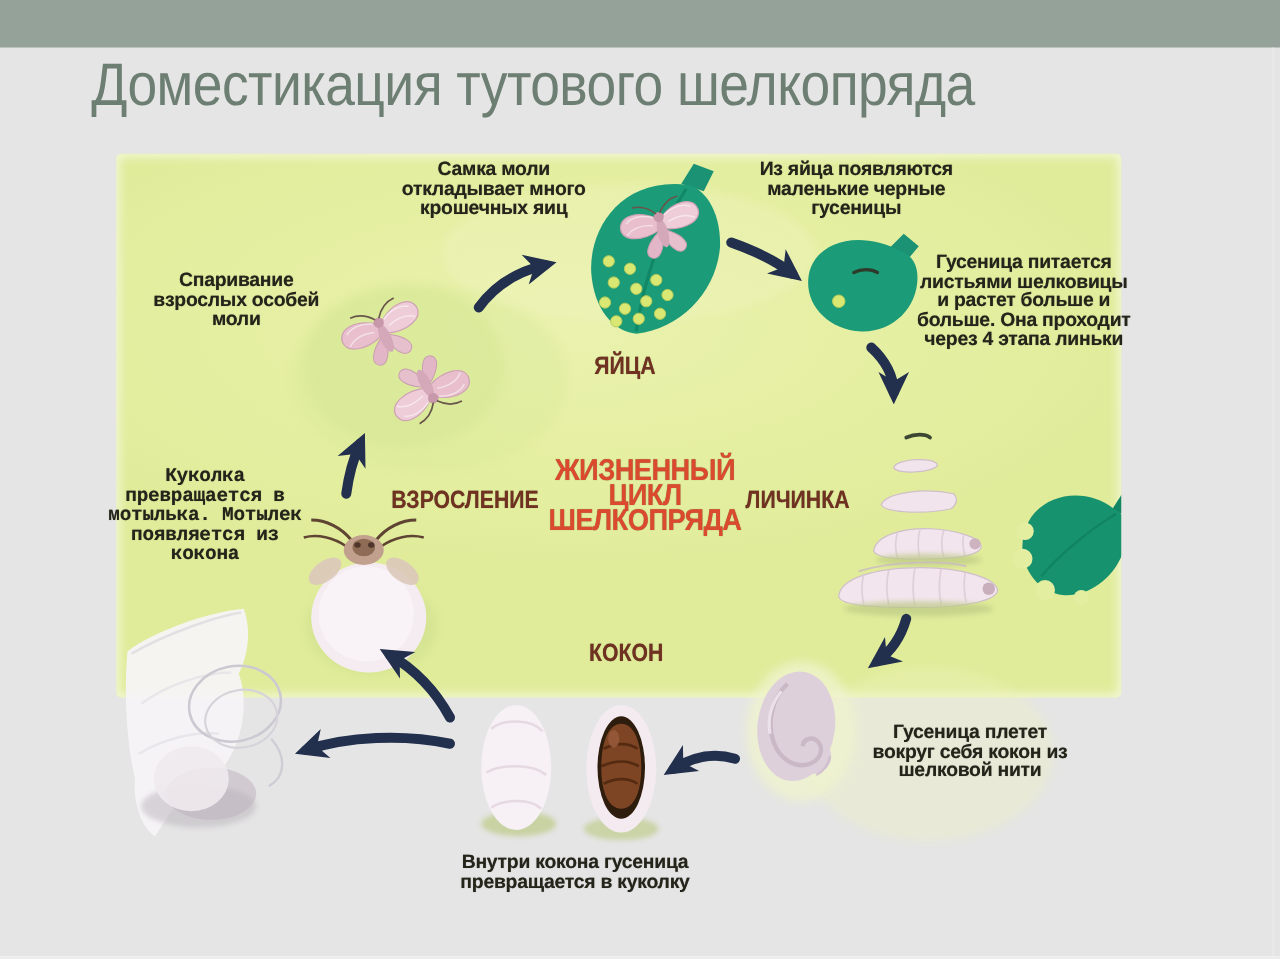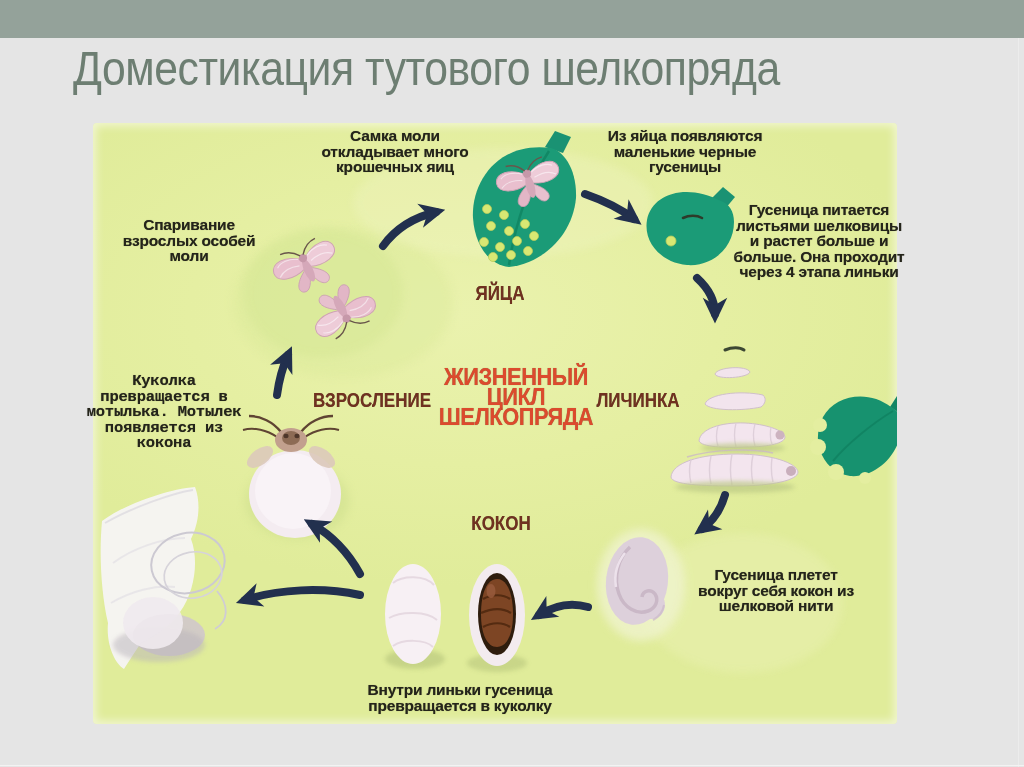--- a/index.html
+++ b/index.html
@@ -4,21 +4,21 @@
 <title>Slide</title>
 <style>
   html,body{margin:0;padding:0;}
   body{width:1024px;height:767px;overflow:hidden;background:#ffffff;
        font-family:"Liberation Sans","DejaVu Sans",sans-serif;}
   .slide{position:relative;width:1024px;height:767px;background:#e5e5e5;}
   .topbar{position:absolute;left:0;top:0;width:1024px;height:38px;background:#94a29a;}
   .title{position:absolute;left:73px;top:41px;margin:0;font-size:48px;font-weight:400;
          color:#6d7e72;letter-spacing:-0.5px;white-space:nowrap;
          transform:scaleX(0.89);transform-origin:0 0;}
-  .diagram{position:absolute;left:93px;top:123px;width:804px;height:601px;
+  .diagram{position:absolute;left:93px;top:123px;width:804px;height:435px;
            background:radial-gradient(ellipse 60% 45% at 45% 32%, #eaf2ae 0%, #e5efa2 55%, #e0ec9a 100%);border-radius:4px;
            box-shadow:inset 0 0 8px 3px rgba(255,255,255,0.55);}
   .edge-right{position:absolute;left:1018px;top:38px;width:1px;height:729px;background:#ececec;}
   .edge-bottom{position:absolute;left:0;top:765px;width:1024px;height:1px;background:#f3f3f3;}
   .diagram svg{position:absolute;left:0;top:0;filter:blur(0.4px);}
   .diagram .note,.diagram .stage,.diagram .cycle-title{text-shadow:0 0 0.7px rgba(35,35,26,0.55);}
   .note{position:absolute;white-space:pre-line;text-align:center;font-weight:bold;
         font-size:15.5px;line-height:15.5px;color:#24241a;transform:translateX(-50%);
         letter-spacing:-0.2px;width:max-content;}
   .stage{position:absolute;white-space:nowrap;font-weight:bold;font-size:20px;
@@ -212,24 +212,24 @@
 больше. Она проходит
 через 4 этапа линьки</div>
     <div class="note" style="left:96px;top:94px;">Спаривание
 взрослых особей
 моли</div>
     <div class="note" style="left:71px;top:251px;font-family:Liberation Mono, monospace;">Куколка
 превращается в
 мотылька. Мотылек
 появляется из
 кокона</div>
-    <div class="note" style="left:683px;top:444px;text-align:center;">Гусеница плетет
+    <div class="note" style="left:683px;top:455px;text-align:center;">Гусеница плетет
 вокруг себя кокон из
 шелковой нити</div>
-    <div class="note" style="left:367px;top:559px;">Внутри линьки гусеница
+    <div class="note" style="left:367px;top:559px;">Внутри кокона гусеница
 превращается в куколку</div>
 
     <div class="stage" style="left:407px;top:160px;">ЯЙЦА</div>
     <div class="stage" style="left:279px;top:267px;">ВЗРОСЛЕНИЕ</div>
     <div class="stage" style="left:545px;top:267px;">ЛИЧИНКА</div>
     <div class="stage" style="left:408px;top:390px;">КОКОН</div>
 
     <div class="cycle-title" style="left:423px;top:244px;">ЖИЗНЕННЫЙ
 ЦИКЛ
 ШЕЛКОПРЯДА</div>

